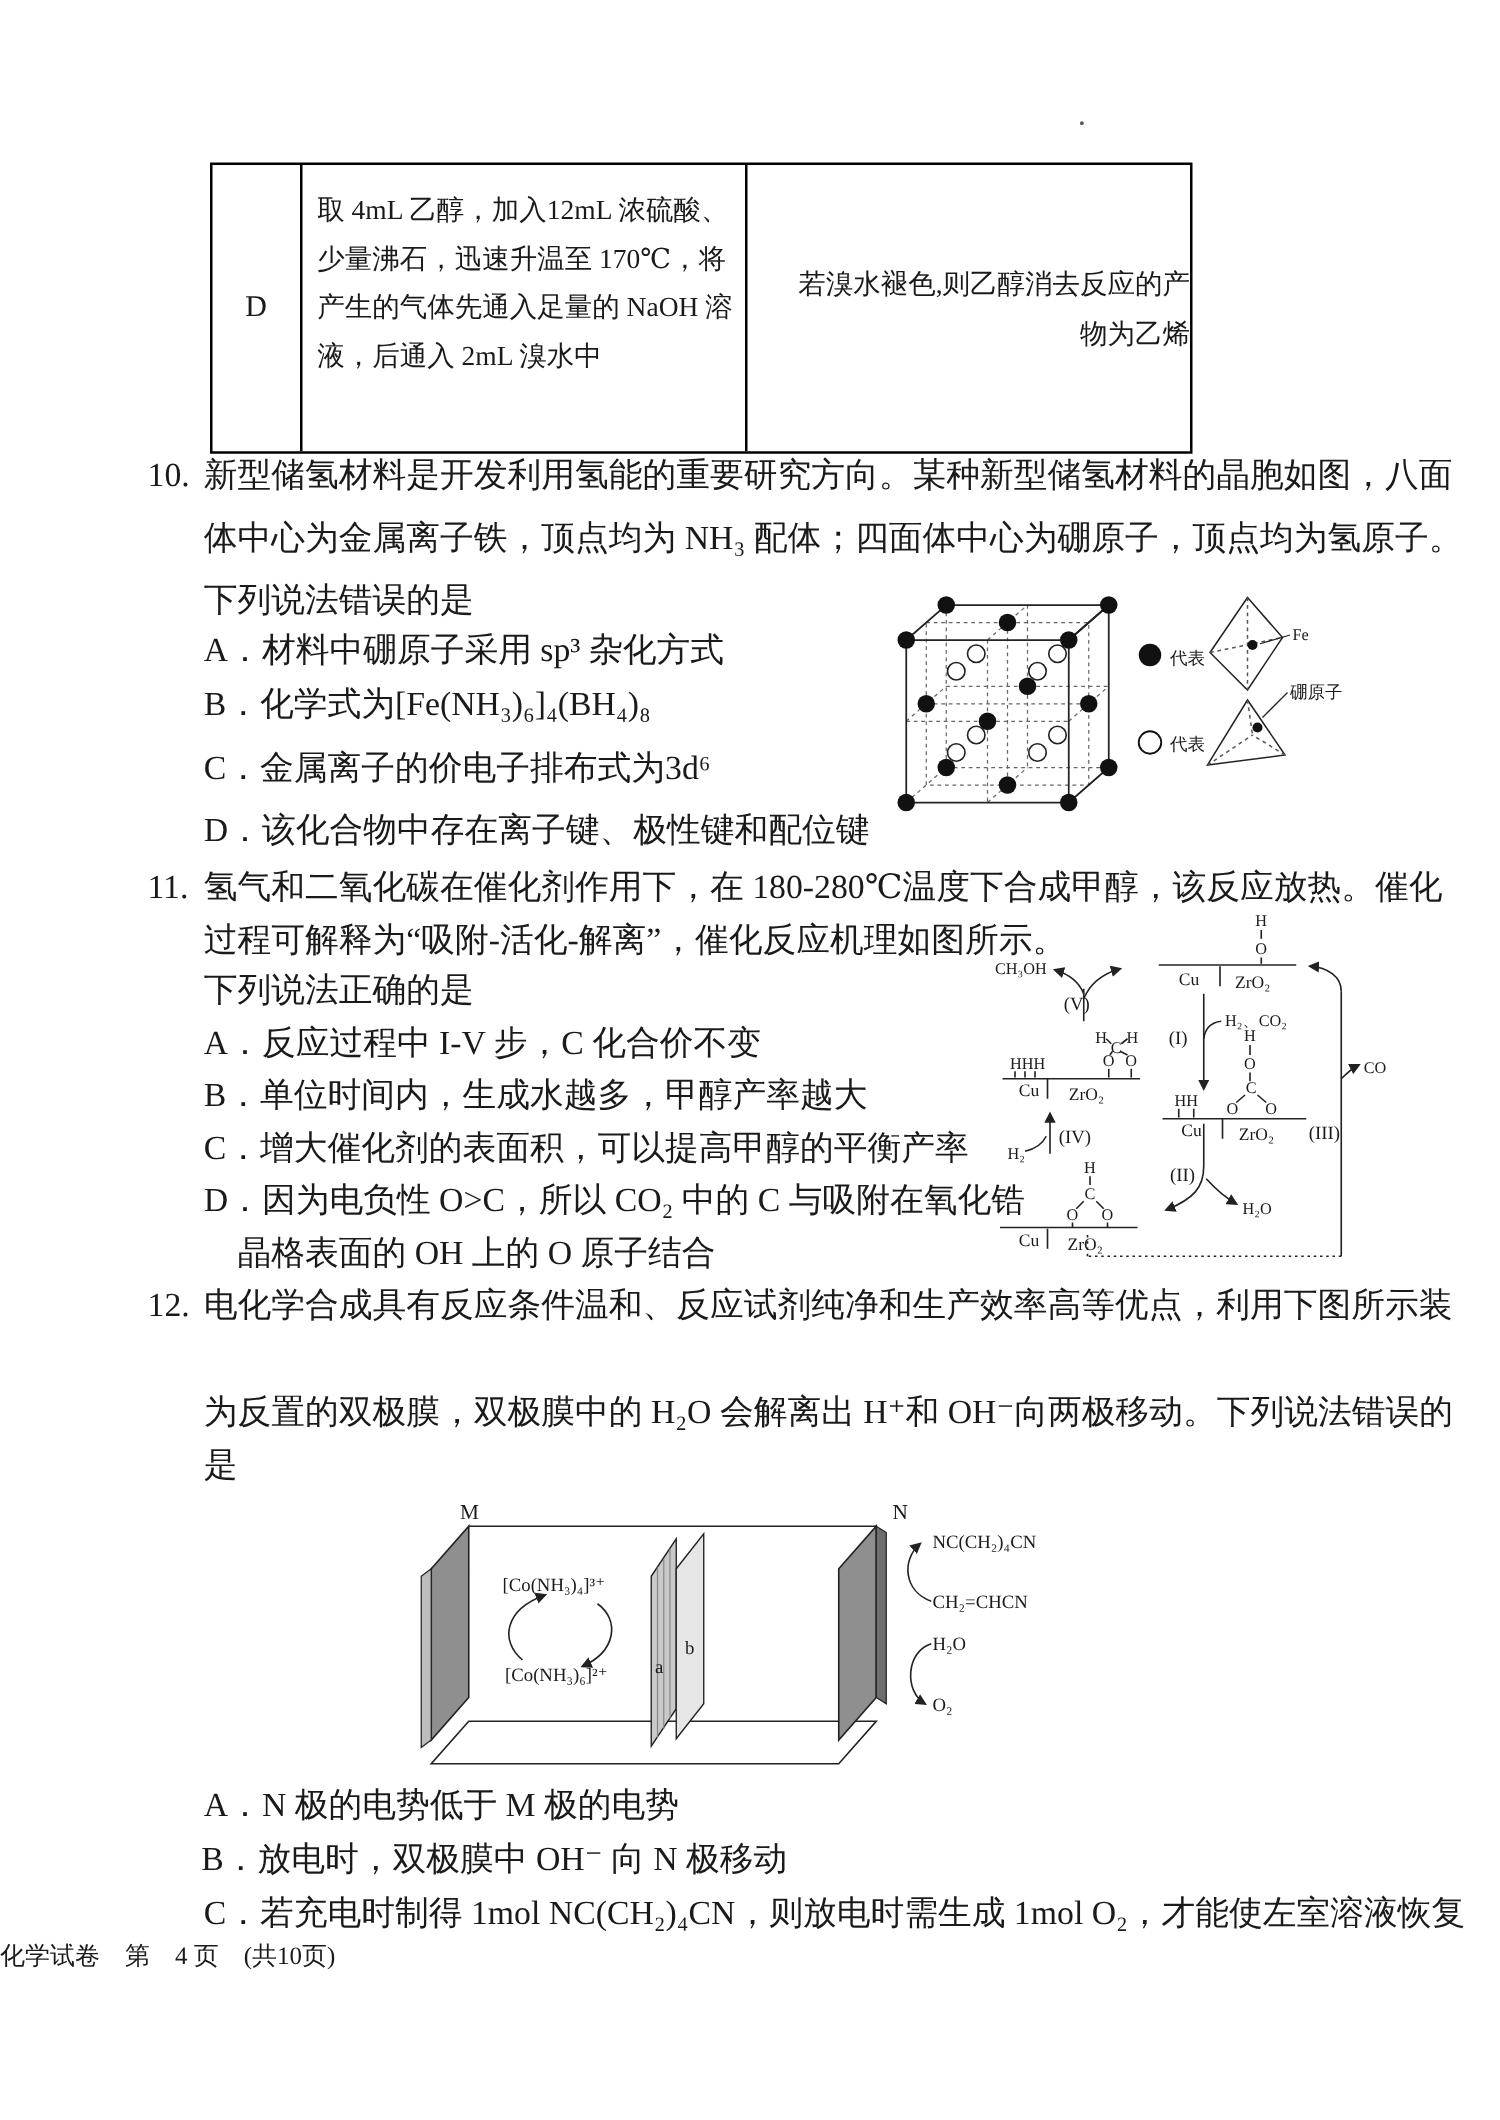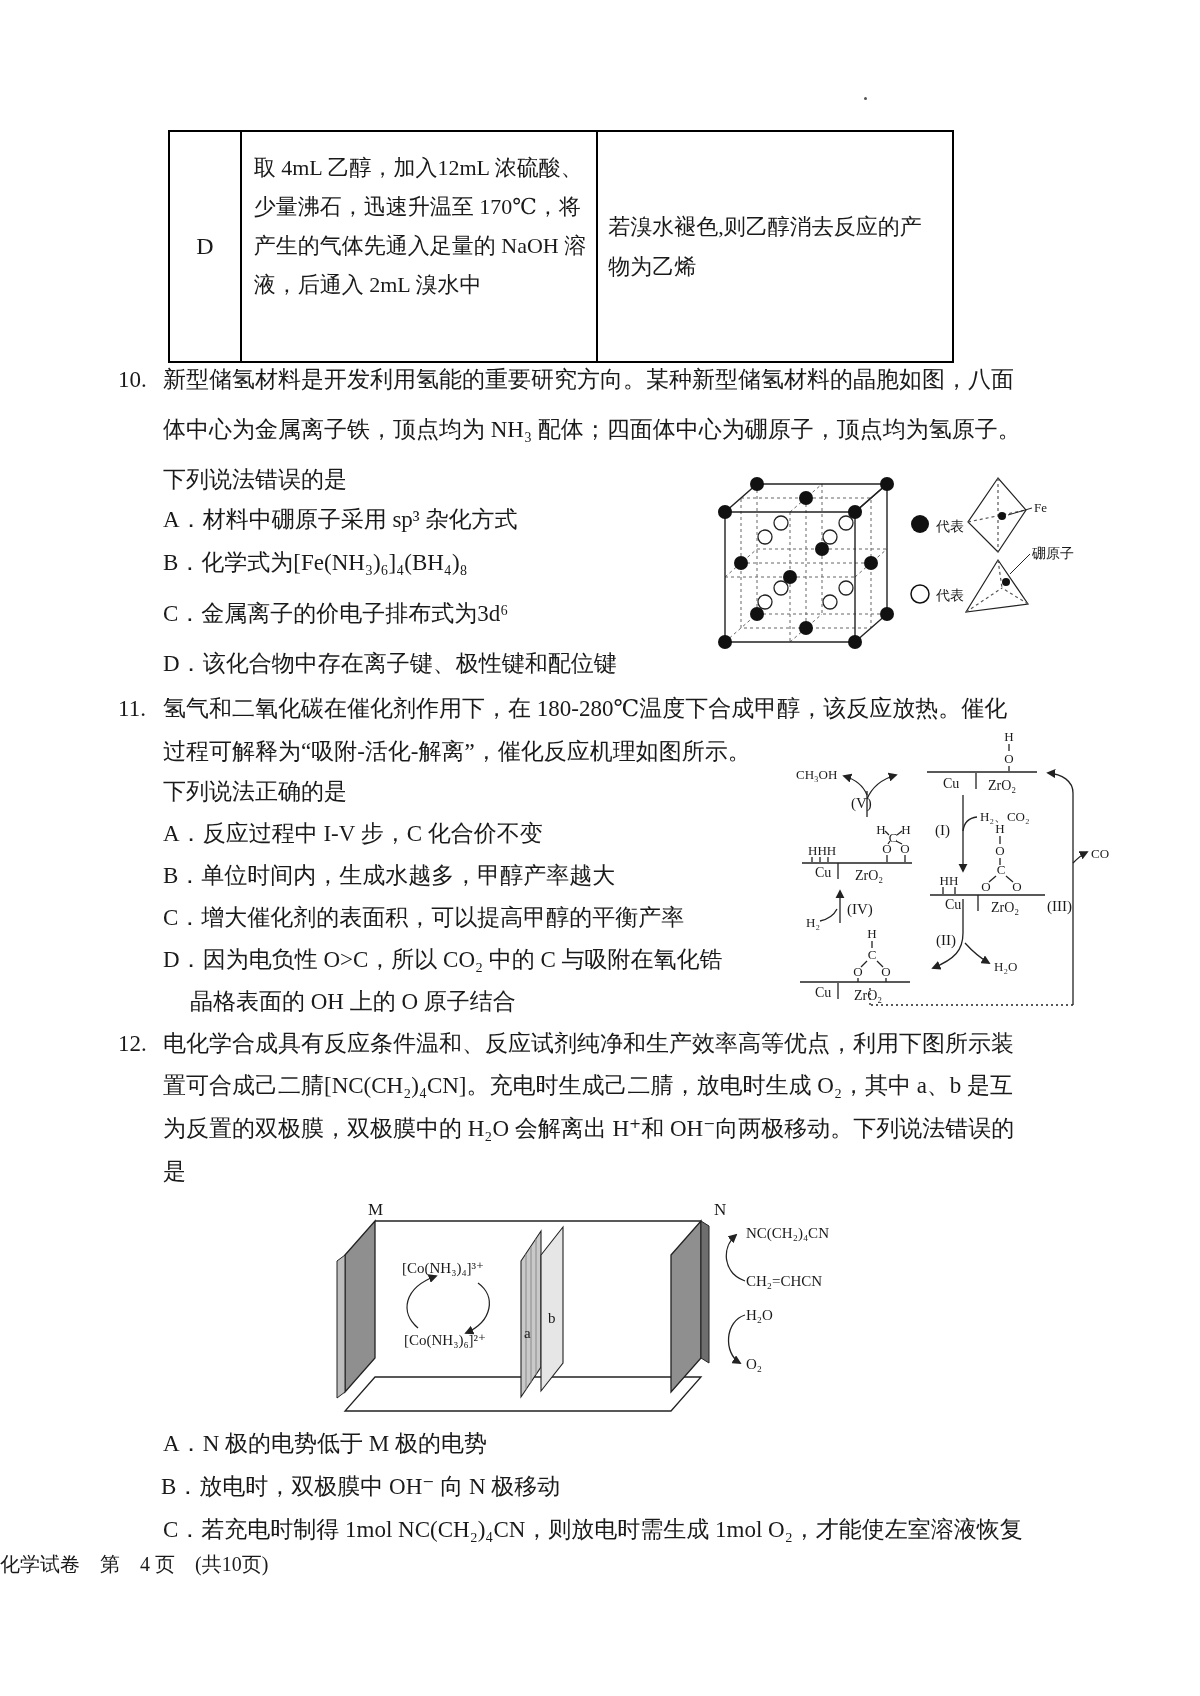--- a/index.html
+++ b/index.html
@@ -1,29 +1,29 @@
 <!DOCTYPE html>
 <html><head>
 <meta charset="utf-8">
 <style>
   html,body{margin:0;padding:0;background:#fff;}
   #page{position:relative;width:1200px;height:1696px;background:#fff;overflow:hidden;
         font-family:"Liberation Serif","DejaVu Serif",serif;color:#1a1a1a;}
-  .tl{position:absolute;font-size:23px;line-height:28px;white-space:nowrap;}
+  .tl{position:absolute;font-size:27px;line-height:28px;white-space:nowrap;}
   .qnum{display:inline-block;width:45px;}
   .olabel{display:inline-block;min-width:36px;}
   
   .xtable{position:absolute;left:168px;top:130px;width:786px;height:233px;
           border:2px solid #000;display:flex;box-sizing:border-box;}
   .xcol{box-sizing:border-box;height:100%;}
   .xcolA{width:72px;border-right:2px solid #000;display:flex;align-items:center;justify-content:center;
          font-size:24px;}
   .xcolB{width:357px;border-right:2px solid #000;padding:16px 10px 0 12px;font-size:22px;}
   .xcolB div{line-height:39px;white-space:nowrap;}
-  .xcolC{width:355px;display:flex;flex-direction:column;justify-content:center;padding-left:10px;font-size:22px;}
+  .xcolC{width:355px;display:flex;flex-direction:column;justify-content:center;padding-left:10px;font-size:22px;text-align:right;}
   .xcolC div{line-height:40px;white-space:nowrap;}
   .figwrap{position:absolute;}
   svg{font-family:"Liberation Serif","DejaVu Serif",serif;}
   svg text{fill:#1a1a1a;}
   .footer{position:absolute;left:0;top:1551px;width:1200px;text-align:left;font-size:20px;}
   .stray{position:absolute;left:864px;top:97px;width:3px;height:3px;background:#555;border-radius:50%;}
 </style>
 </head>
 <body>
 
@@ -244,21 +244,20 @@
       <text x="157" y="158" font-size="13" text-anchor="middle">O</text>
       <text x="175" y="158" font-size="13" text-anchor="middle">O</text>
       <text x="85" y="182" font-size="14">Cu</text>
       <text x="125" y="185" font-size="14">ZrO₂</text>
     </svg>
   </div>
 
   <div class="tl" style="left:118px;top:1030px">
     <span class="qnum">12.</span><span>电化学合成具有反应条件温和、反应试剂纯净和生产效率高等优点，利用下图所示装</span>
   </div>
-  <div class="tl" style="left:163px;top:1072px">置可合成己二腈[NC(CH₂)₄CN]。充电时生成己二腈，放电时生成 O₂，其中 a、b 是互</div>
   <div class="tl" style="left:163px;top:1115px">为反置的双极膜，双极膜中的 H₂O 会解离出 H⁺和 OH⁻向两极移动。下列说法错误的</div>
   <div class="tl" style="left:163px;top:1158px">是</div>
 
   <div class="figwrap" style="left:318px;top:1193px;width:545px;height:240px">
     <svg width="545" height="240" viewBox="0 0 545 240">
       <defs>
         <marker id="ah2" viewBox="0 0 10 10" refX="8" refY="5" markerWidth="7" markerHeight="7" orient="auto-start-reverse">
           <path d="M0,0 L10,5 L0,10 z" fill="#222"></path>
         </marker>
       </defs>

